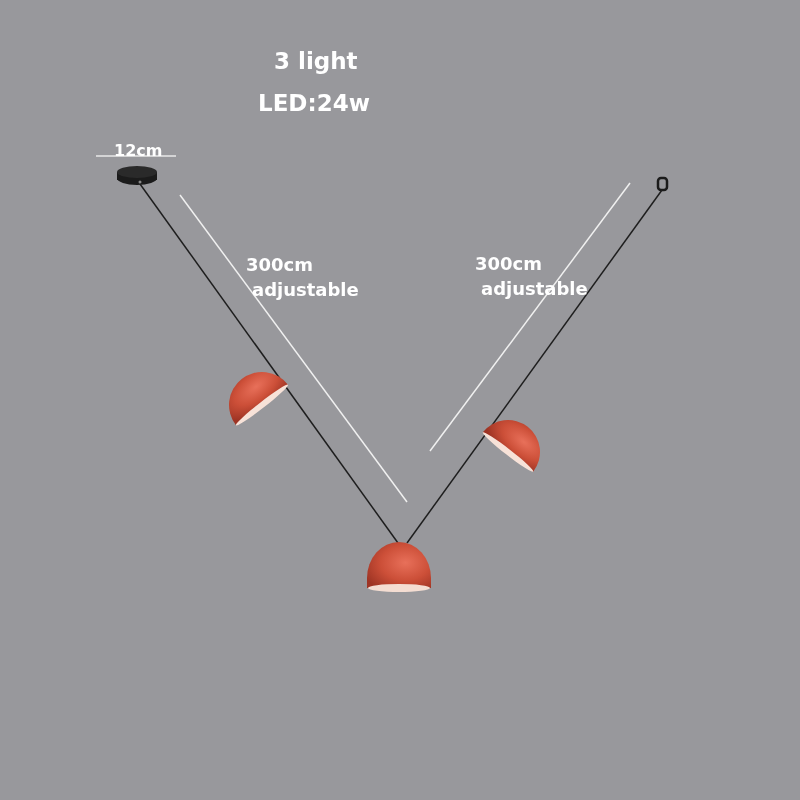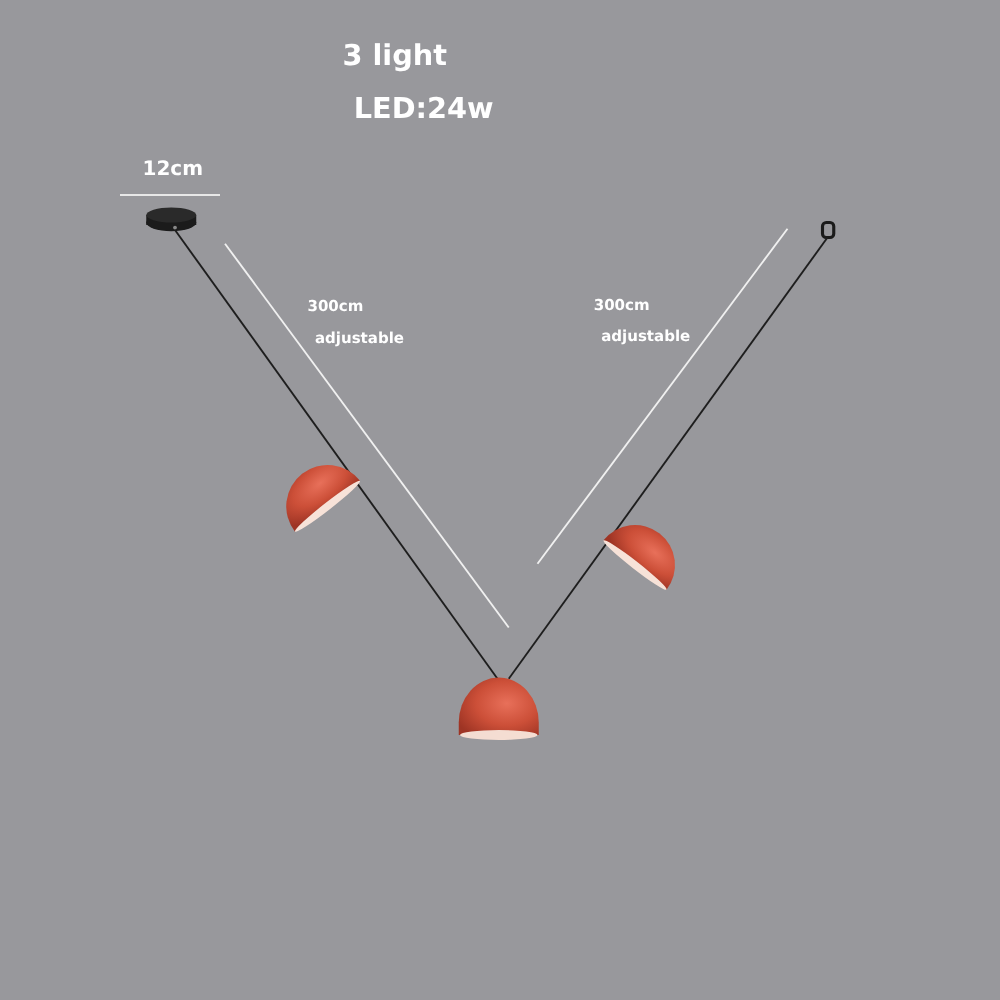--- a/index.html
+++ b/index.html
@@ -1,22 +1,22 @@
 <!DOCTYPE html>
 <html><head>
 <meta charset="utf-8">
 <style>
   html, body { margin:0; padding:0; }
   body { width:800px; height:800px; background:#98989c; position:relative; overflow:hidden;
          font-family:"DejaVu Sans", sans-serif; }
-  .txt { position:absolute; color:#ffffff; font-weight:bold; white-space:nowrap; }
+  .txt { position:absolute; color:#ffffff; font-weight:bold; white-space:nowrap;margin-top:16px; }
   #title1 { left:274px; top:32px; font-size:23px; }
-  #title2 { left:283px; top:74px; font-size:23px; }
+  #title2 { left:258px; top:74px; font-size:23px; }
   #dim12 { left:114px; top:125px; font-size:16px; }
-  .small { font-size:12px; }
+  .small { font-size:18px; }
   #l1a { left:246px; top:238px; }
   #l1b { left:252px; top:263px; }
   #l2a { left:475px; top:237px; }
   #l2b { left:481px; top:262px; }
   svg { position:absolute; left:0; top:0; }
 </style>
 </head>
 <body>
 
 <svg width="800" height="800" viewBox="0 0 800 800">

